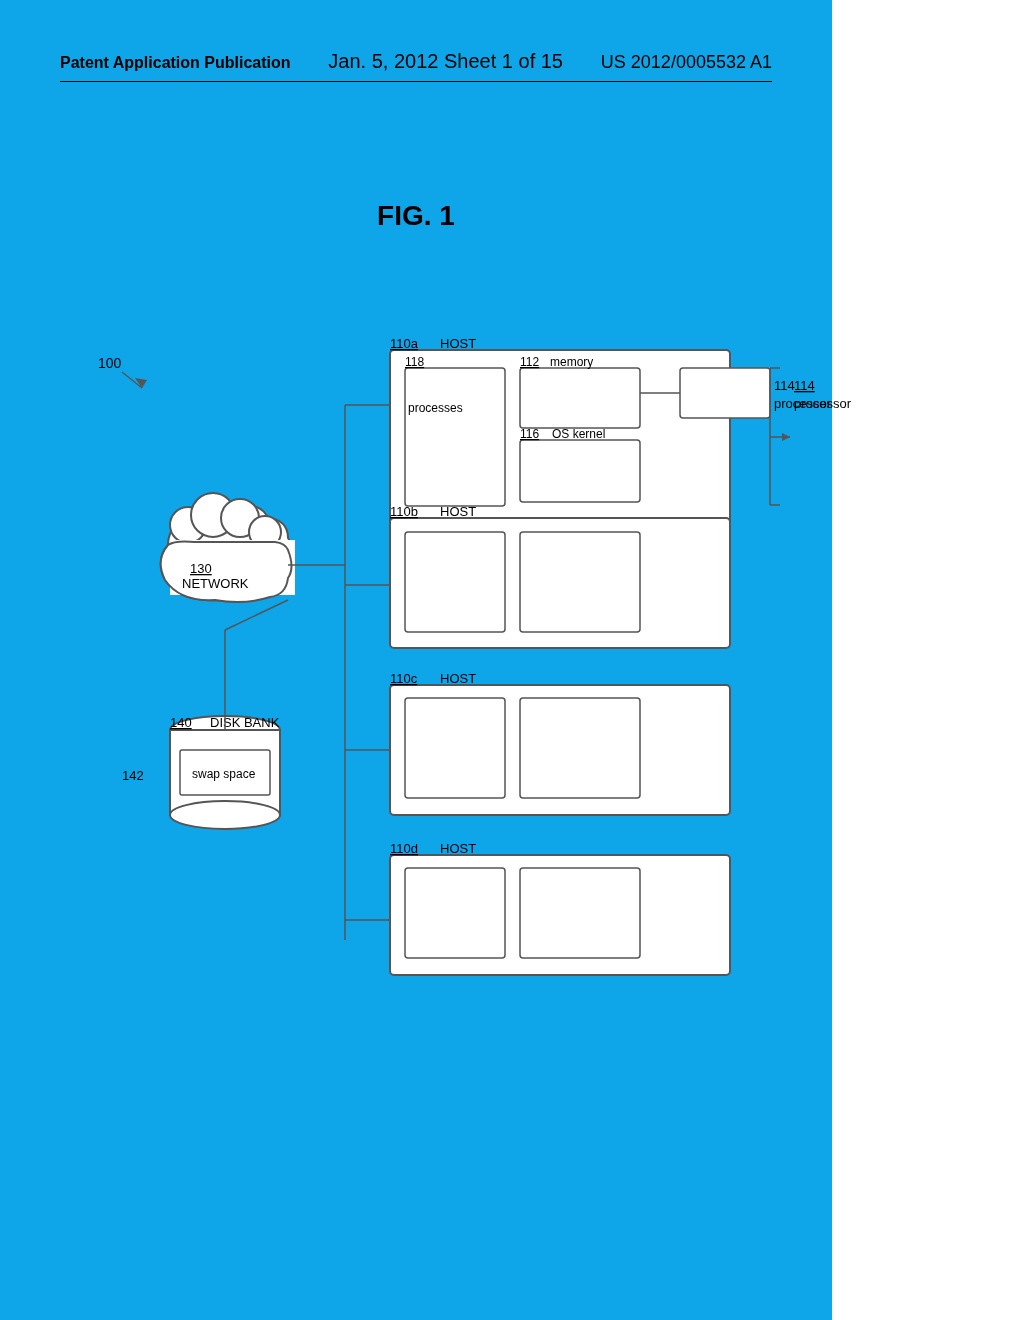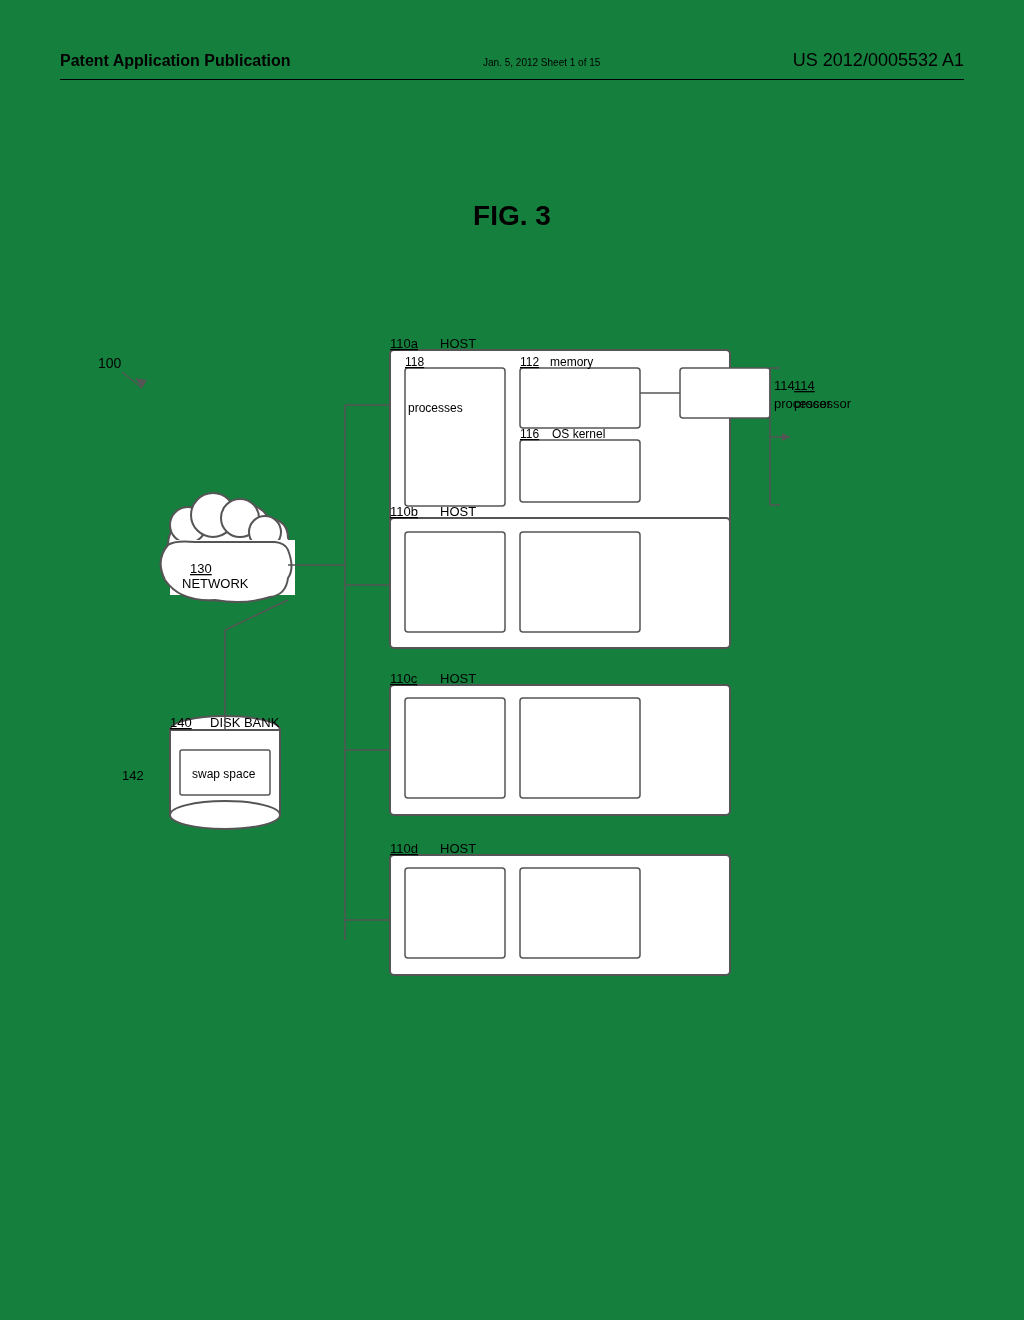--- a/index.html
+++ b/index.html
@@ -5,43 +5,43 @@
     * { margin: 0; padding: 0; box-sizing: border-box; }
     body {
       background: #fff;
       font-family: Arial, sans-serif;
       width: 1024px;
       height: 1320px;
       overflow: hidden;
       position: relative;
     }
     .page {
-      width: 1024px;
+      width: 832px;
       height: 1320px;
-      background: #15803d;
+      background: #0ea5e9;
       position: relative;
     }
     
     .header {
       position: absolute;
       top: 50px;
       left: 60px;
       right: 60px;
       display: flex;
       align-items: baseline;
       justify-content: space-between;
       border-bottom: 1px solid #000;
       padding-bottom: 8px;
     }
     .header-left {
       font-size: 16px;
       font-weight: bold;
     }
     .header-mid {
-      font-size: 10px;
+      font-size: 20px;
     }
     .header-right {
       font-size: 18px;
     }
     
     .fig-title {
       position: absolute;
       top: 200px;
       left: 50%;
       transform: translateX(-50%);
@@ -53,21 +53,21 @@
 <body>
 
 <div class="page">
 
   <div class="header">
     <span class="header-left">Patent Application Publication</span>
     <span class="header-mid">Jan. 5, 2012   Sheet 1 of 15</span>
     <span class="header-right">US 2012/0005532 A1</span>
   </div>
 
-  <div class="fig-title">FIG. 3</div>
+  <div class="fig-title">FIG. 1</div>
 
   <svg style="position:absolute; top:260px; left:60px; width:904px; height:780px;" viewBox="0 0 904 780" xmlns="http://www.w3.org/2000/svg">
 
     <text x="38" y="108" font-size="14" font-family="Arial">100</text>
 
     <line x1="62" y1="112" x2="82" y2="128" stroke="#555" stroke-width="1.5"></line>
     <polygon points="82,128 75,118 87,120" fill="#555"></polygon>
 
     <g>
       <path d="M105,320 

